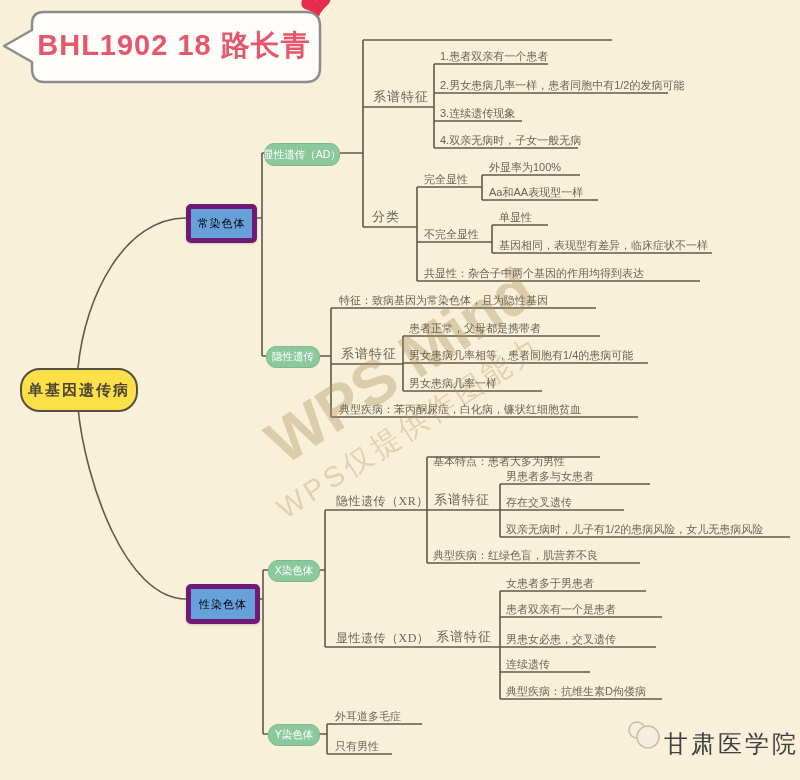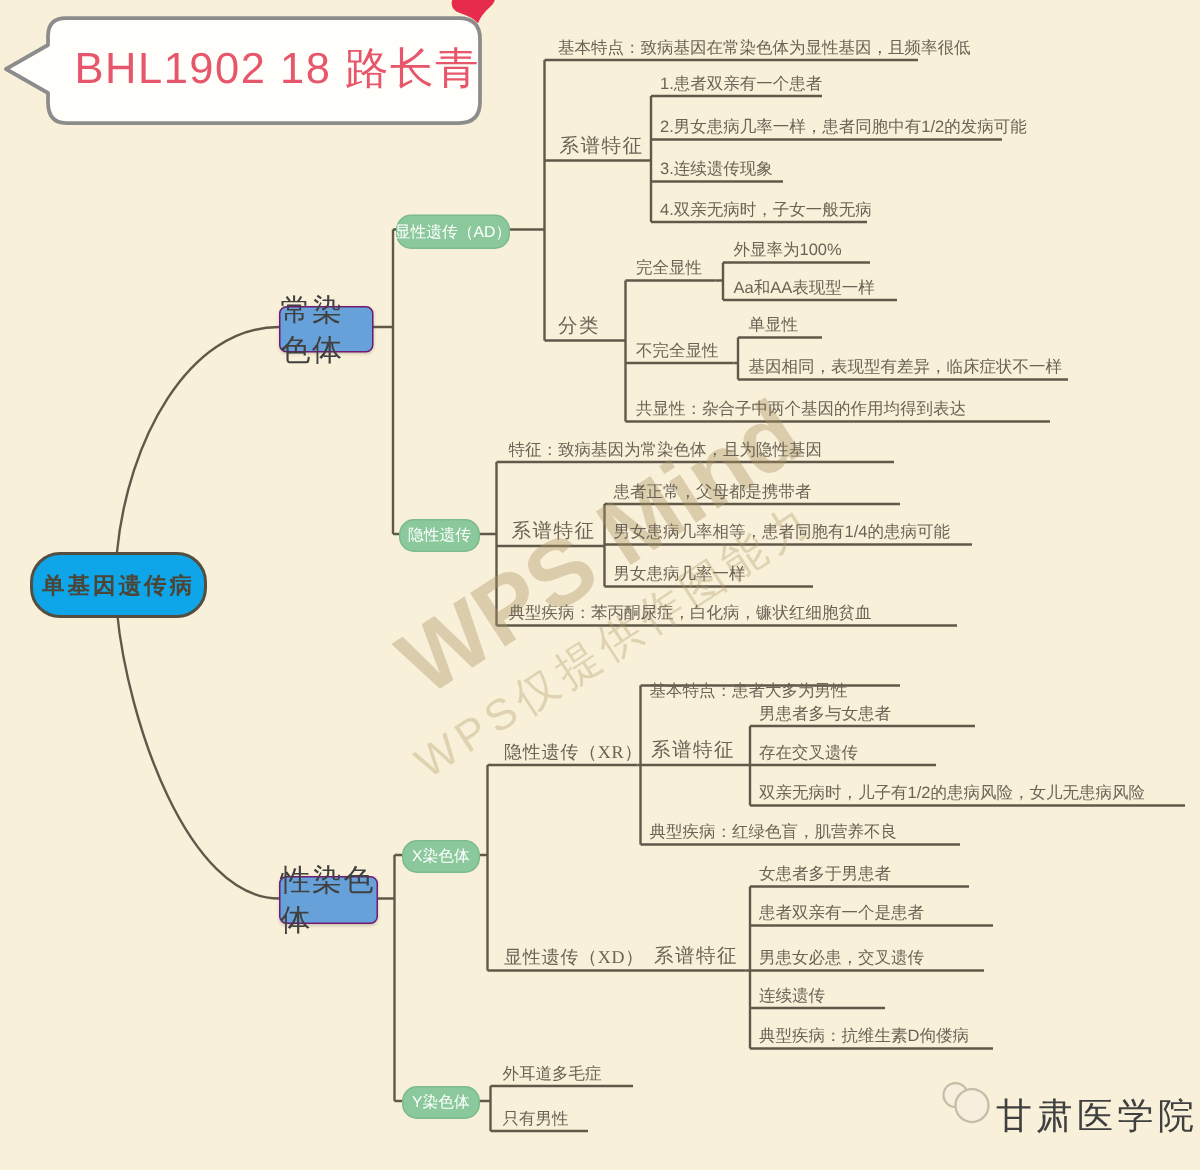--- a/index.html
+++ b/index.html
@@ -9,28 +9,28 @@
   html,body{margin:0;padding:0;}
   body{font-family:"Liberation Sans",sans-serif;}
   #canvas{position:relative;width:800px;height:780px;background:var(--background);overflow:hidden;}
   #wires{position:absolute;left:0;top:0;}
   #wires path{stroke:var(--line);stroke-width:1.6;fill:none;stroke-linejoin:round;}
   .lbl{position:absolute;font-size:11px;color:var(--text);white-space:nowrap;line-height:14px;}
   .lbl-md{font-size:13px;letter-spacing:1px;}
   .lbl-xr{font-size:12px;letter-spacing:.5px;font-family:Liberation Serif, serif;}
   .pill{position:absolute;background:var(--node-green);border:1px solid #7bbb8d;border-radius:10px;
         color:#fff;font-size:10.5px;display:flex;align-items:center;justify-content:center;white-space:nowrap;}
-  .bluebox{position:absolute;background:var(--node-blue);border:1px solid #701a75;border-radius:5px;
-        color:#404040;font-size:20px;letter-spacing:1px;display:flex;align-items:center;justify-content:center;
+  .bluebox{position:absolute;background:var(--node-blue);border:5px solid #701a75;border-radius:5px;
+        color:#000000;font-size:11px;letter-spacing:1px;display:flex;align-items:center;justify-content:center;
         box-shadow:0 1px 2px rgba(90,80,50,.25);}
-  .rootnode{position:absolute;left:20px;top:368px;width:114px;height:40px;background:#0ea5e9;
+  .rootnode{position:absolute;left:20px;top:368px;width:114px;height:40px;background:#fde047;
         border:2px solid #544e40;border-radius:20px;color:var(--root-text);font-weight:bold;font-size:15px;
         letter-spacing:2px;display:flex;align-items:center;justify-content:center;}
-  .title-text{position:absolute;left:28px;top:26px;width:292px;text-align:right;font-size:29px;
-        font-weight:400;color:var(--title-red);letter-spacing:1px;white-space:nowrap;}
+  .title-text{position:absolute;left:28px;top:26px;width:292px;text-align:center;font-size:29px;
+        font-weight:700;color:var(--title-red);letter-spacing:1px;white-space:nowrap;}
   .heart{position:absolute;left:300px;top:-14px;font-size:40px;color:#e62b4d;transform:rotate(-12deg);line-height:1;}
   .wm-big{position:absolute;left:170px;top:330px;width:460px;text-align:center;font-size:62px;font-weight:bold;
         color:rgba(172,148,98,0.38);transform:rotate(-33deg);white-space:nowrap;}
   .wm-small{position:absolute;left:200px;top:408px;width:420px;text-align:center;font-size:29px;
         color:rgba(172,148,98,0.33);transform:rotate(-33deg);letter-spacing:4px;white-space:nowrap;}
   .org{position:absolute;left:664px;top:728px;font-size:24px;color:#404040;letter-spacing:3px;white-space:nowrap;}
 </style>
 </head>
 <body>
 
@@ -65,21 +65,20 @@
   <div class="heart">❤</div>
 
   <div class="rootnode">单基因遗传病</div>
   <div class="bluebox" style="left:186px;top:204px;width:61px;height:29px">常染色体</div>
   <div class="bluebox" style="left:186px;top:584px;width:64px;height:30px">性染色体</div>
   <div class="pill" style="left:264px;top:143px;width:74px;height:21px">显性遗传（AD）</div>
   <div class="pill" style="left:266px;top:346px;width:52px;height:20px">隐性遗传</div>
   <div class="pill" style="left:268px;top:560px;width:50px;height:20px">X染色体</div>
   <div class="pill" style="left:268px;top:724px;width:50px;height:20px">Y染色体</div>
 
-  <div class="lbl" style="left:372px;top:25px">基本特点：致病基因在常染色体为显性基因，且频率很低</div>
   <div class="lbl lbl-md" style="left:373px;top:90px">系谱特征</div>
   <div class="lbl" style="left:440px;top:49px">1.患者双亲有一个患者</div>
   <div class="lbl" style="left:440px;top:78px">2.男女患病几率一样，患者同胞中有1/2的发病可能</div>
   <div class="lbl" style="left:440px;top:106px">3.连续遗传现象</div>
   <div class="lbl" style="left:440px;top:133px">4.双亲无病时，子女一般无病</div>
   <div class="lbl lbl-md" style="left:372px;top:210px">分类</div>
   <div class="lbl" style="left:424px;top:172px">完全显性</div>
   <div class="lbl" style="left:489px;top:160px">外显率为100%</div>
   <div class="lbl" style="left:489px;top:185px">Aa和AA表现型一样</div>
   <div class="lbl" style="left:424px;top:227px">不完全显性</div>

